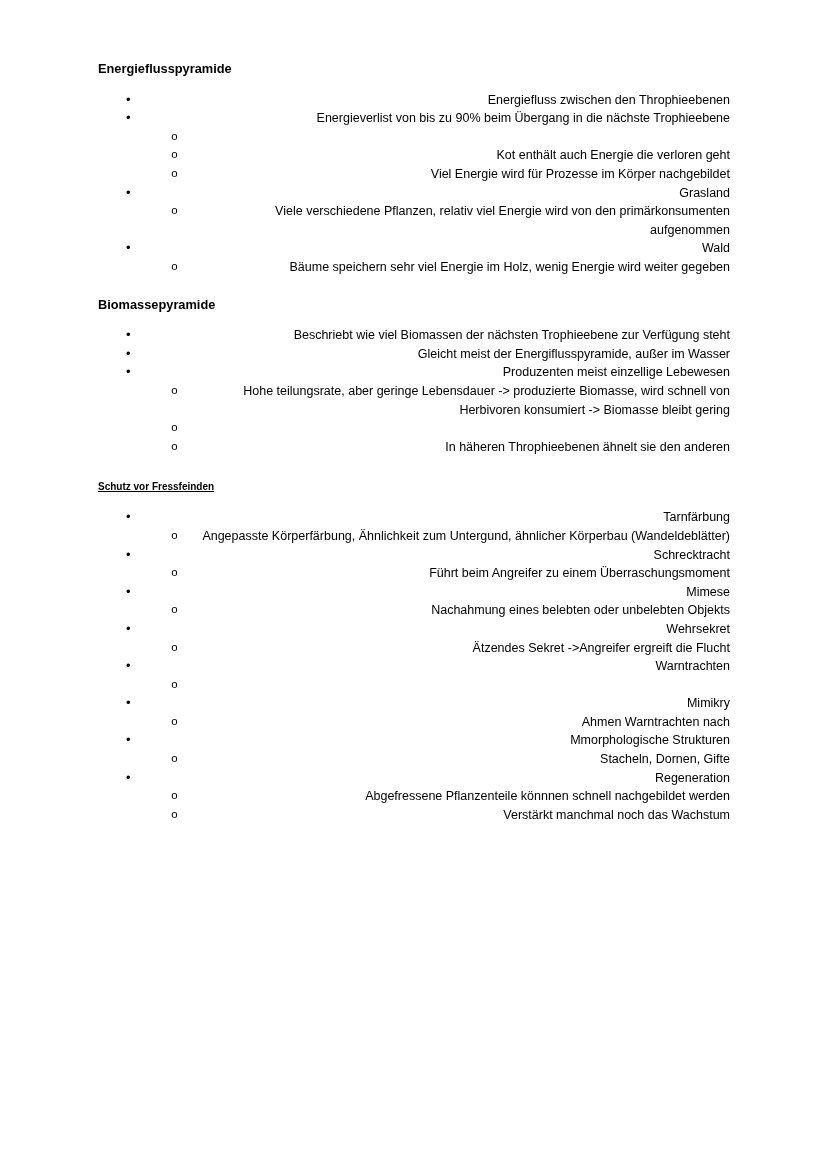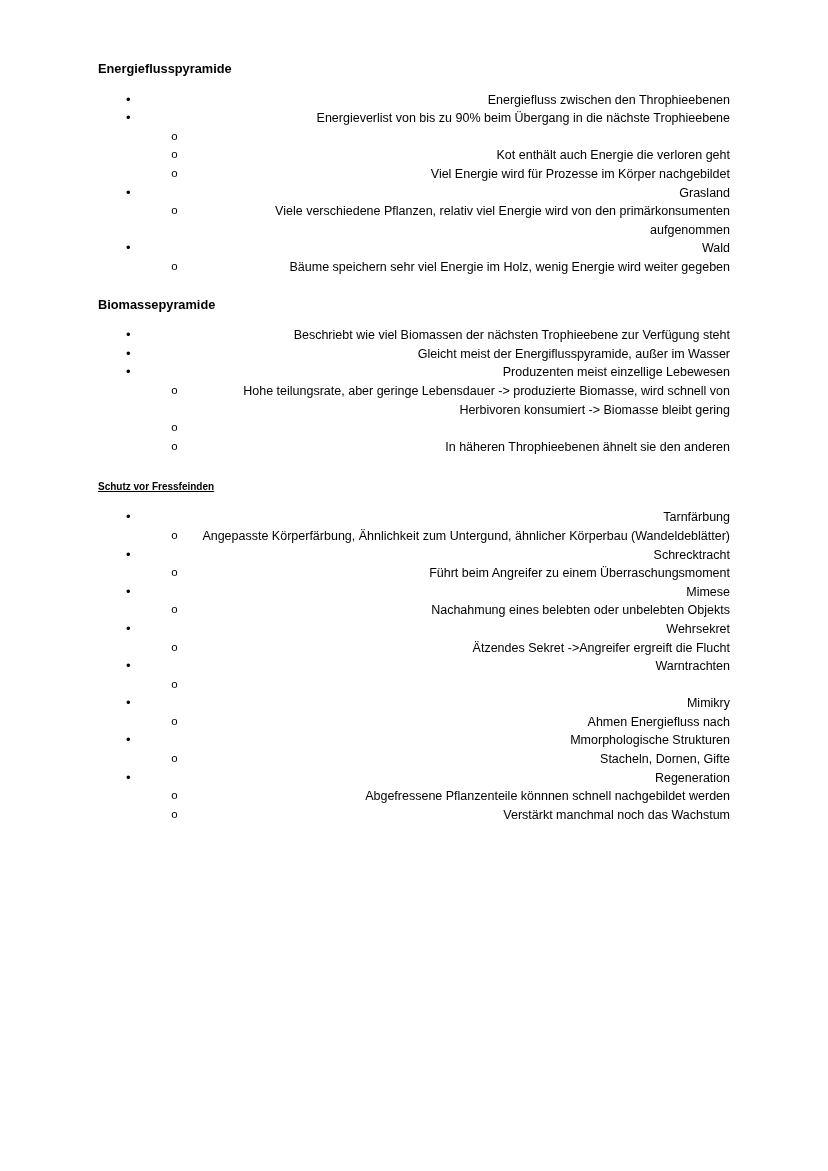--- a/index.html
+++ b/index.html
@@ -158,21 +158,21 @@
     </div>
     <div class="item l2">
       <span class="marker">o</span>
     </div>
     <div class="item l1">
       <span class="marker">•</span>
       <span class="text">Mimikry</span>
     </div>
     <div class="item l2">
       <span class="marker">o</span>
-      <span class="text">Ahmen Energiefluss nach</span>
+      <span class="text">Ahmen Warntrachten nach</span>
     </div>
     <div class="item l1">
       <span class="marker">•</span>
       <span class="text">Mmorphologische Strukturen</span>
     </div>
     <div class="item l2">
       <span class="marker">o</span>
       <span class="text">Stacheln, Dornen, Gifte</span>
     </div>
     <div class="item l1">

